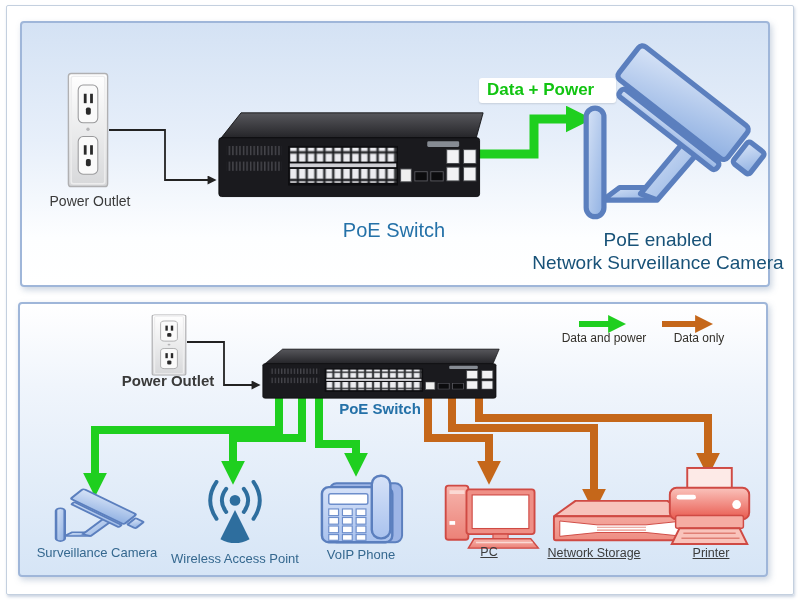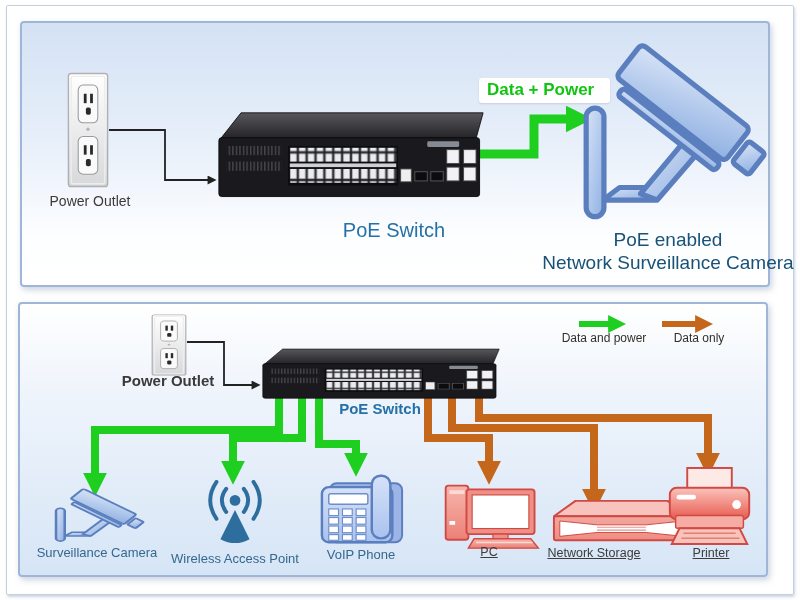--- a/index.html
+++ b/index.html
@@ -13,24 +13,24 @@
   .panel-top{left:20px;top:21px;width:750px;height:266px;
         background:linear-gradient(180deg,#d4e2f4 0%,#e7effa 45%,#fdfeff 82%,#ffffff 100%);}
   .panel-bottom{left:18px;top:302px;width:750px;height:275px;
         background:linear-gradient(180deg,#ffffff 0%,#f0f5fc 30%,#d6e5f6 100%);}
   svg.layer{position:absolute;left:0;top:0;display:block;}
   .lbl{position:absolute;transform:translateX(-50%);white-space:nowrap;text-align:center;}
   .outlet-lbl-top{font-size:14px;color:#3a3a3a;}
   .outlet-lbl-bottom{font-size:15px;font-weight:bold;color:#3a3a3a;}
   .switch-lbl-top{font-size:20px;color:#2471a8;}
   .switch-lbl-bottom{font-size:15px;font-weight:bold;color:#2471a8;}
-  .flow-badge{position:absolute;background:#ffffff;border-radius:3px;padding:2px 16px 3px 8px;
+  .flow-badge{position:absolute;background:#ffffff;border-radius:3px;padding:2px 22px 3px 8px;
         font-size:17px;font-weight:bold;color:#12c412;box-shadow:0 1px 2px rgba(0,0,0,0.12);}
   .camera-caption{position:absolute;transform:translateX(-50%);text-align:center;
-        font-size:19px;line-height:23px;color:#185278;white-space:nowrap;margin-left:10px;}
+        font-size:19px;line-height:23px;color:#185278;white-space:nowrap;}
   .legend-lbl{font-size:12px;color:#33302a;}
   .dev-lbl-green{font-size:13px;color:#35688f;font-weight:normal;}
   .dev-lbl-orange{font-size:12.5px;color:#3c3c3c;text-decoration:underline;}
 </style>
 </head>
 <body>
 
 <div class="page">
   <div class="outer-frame"></div>
 

